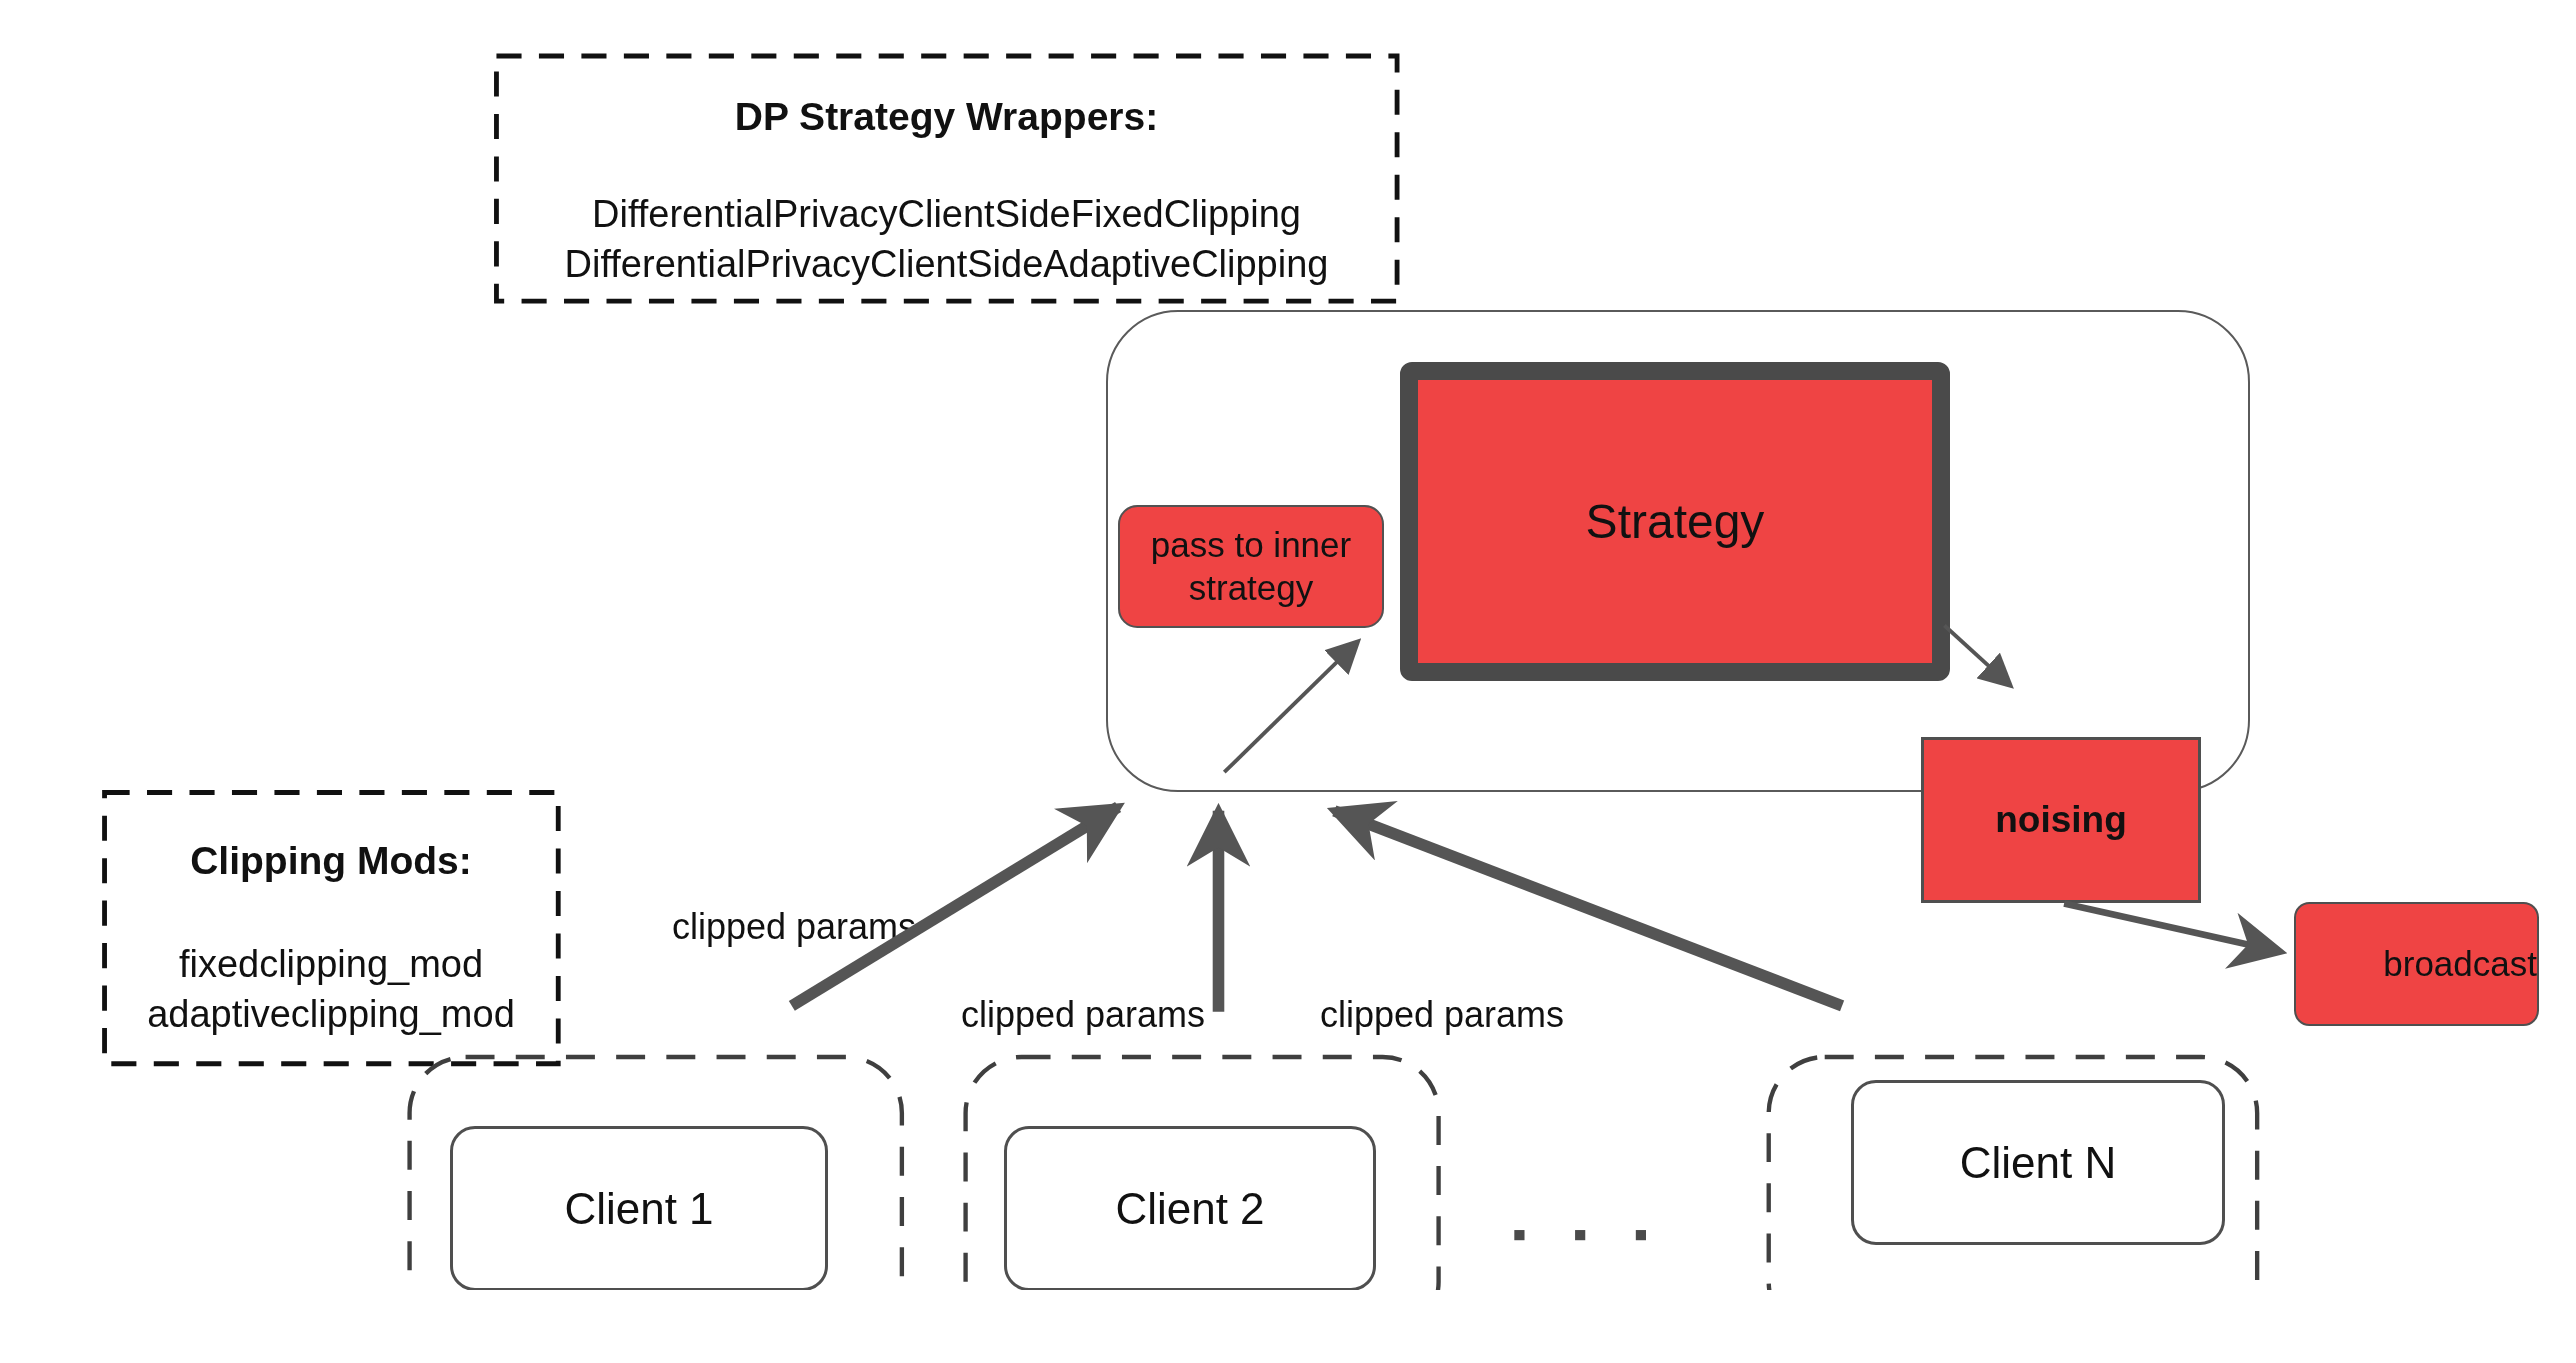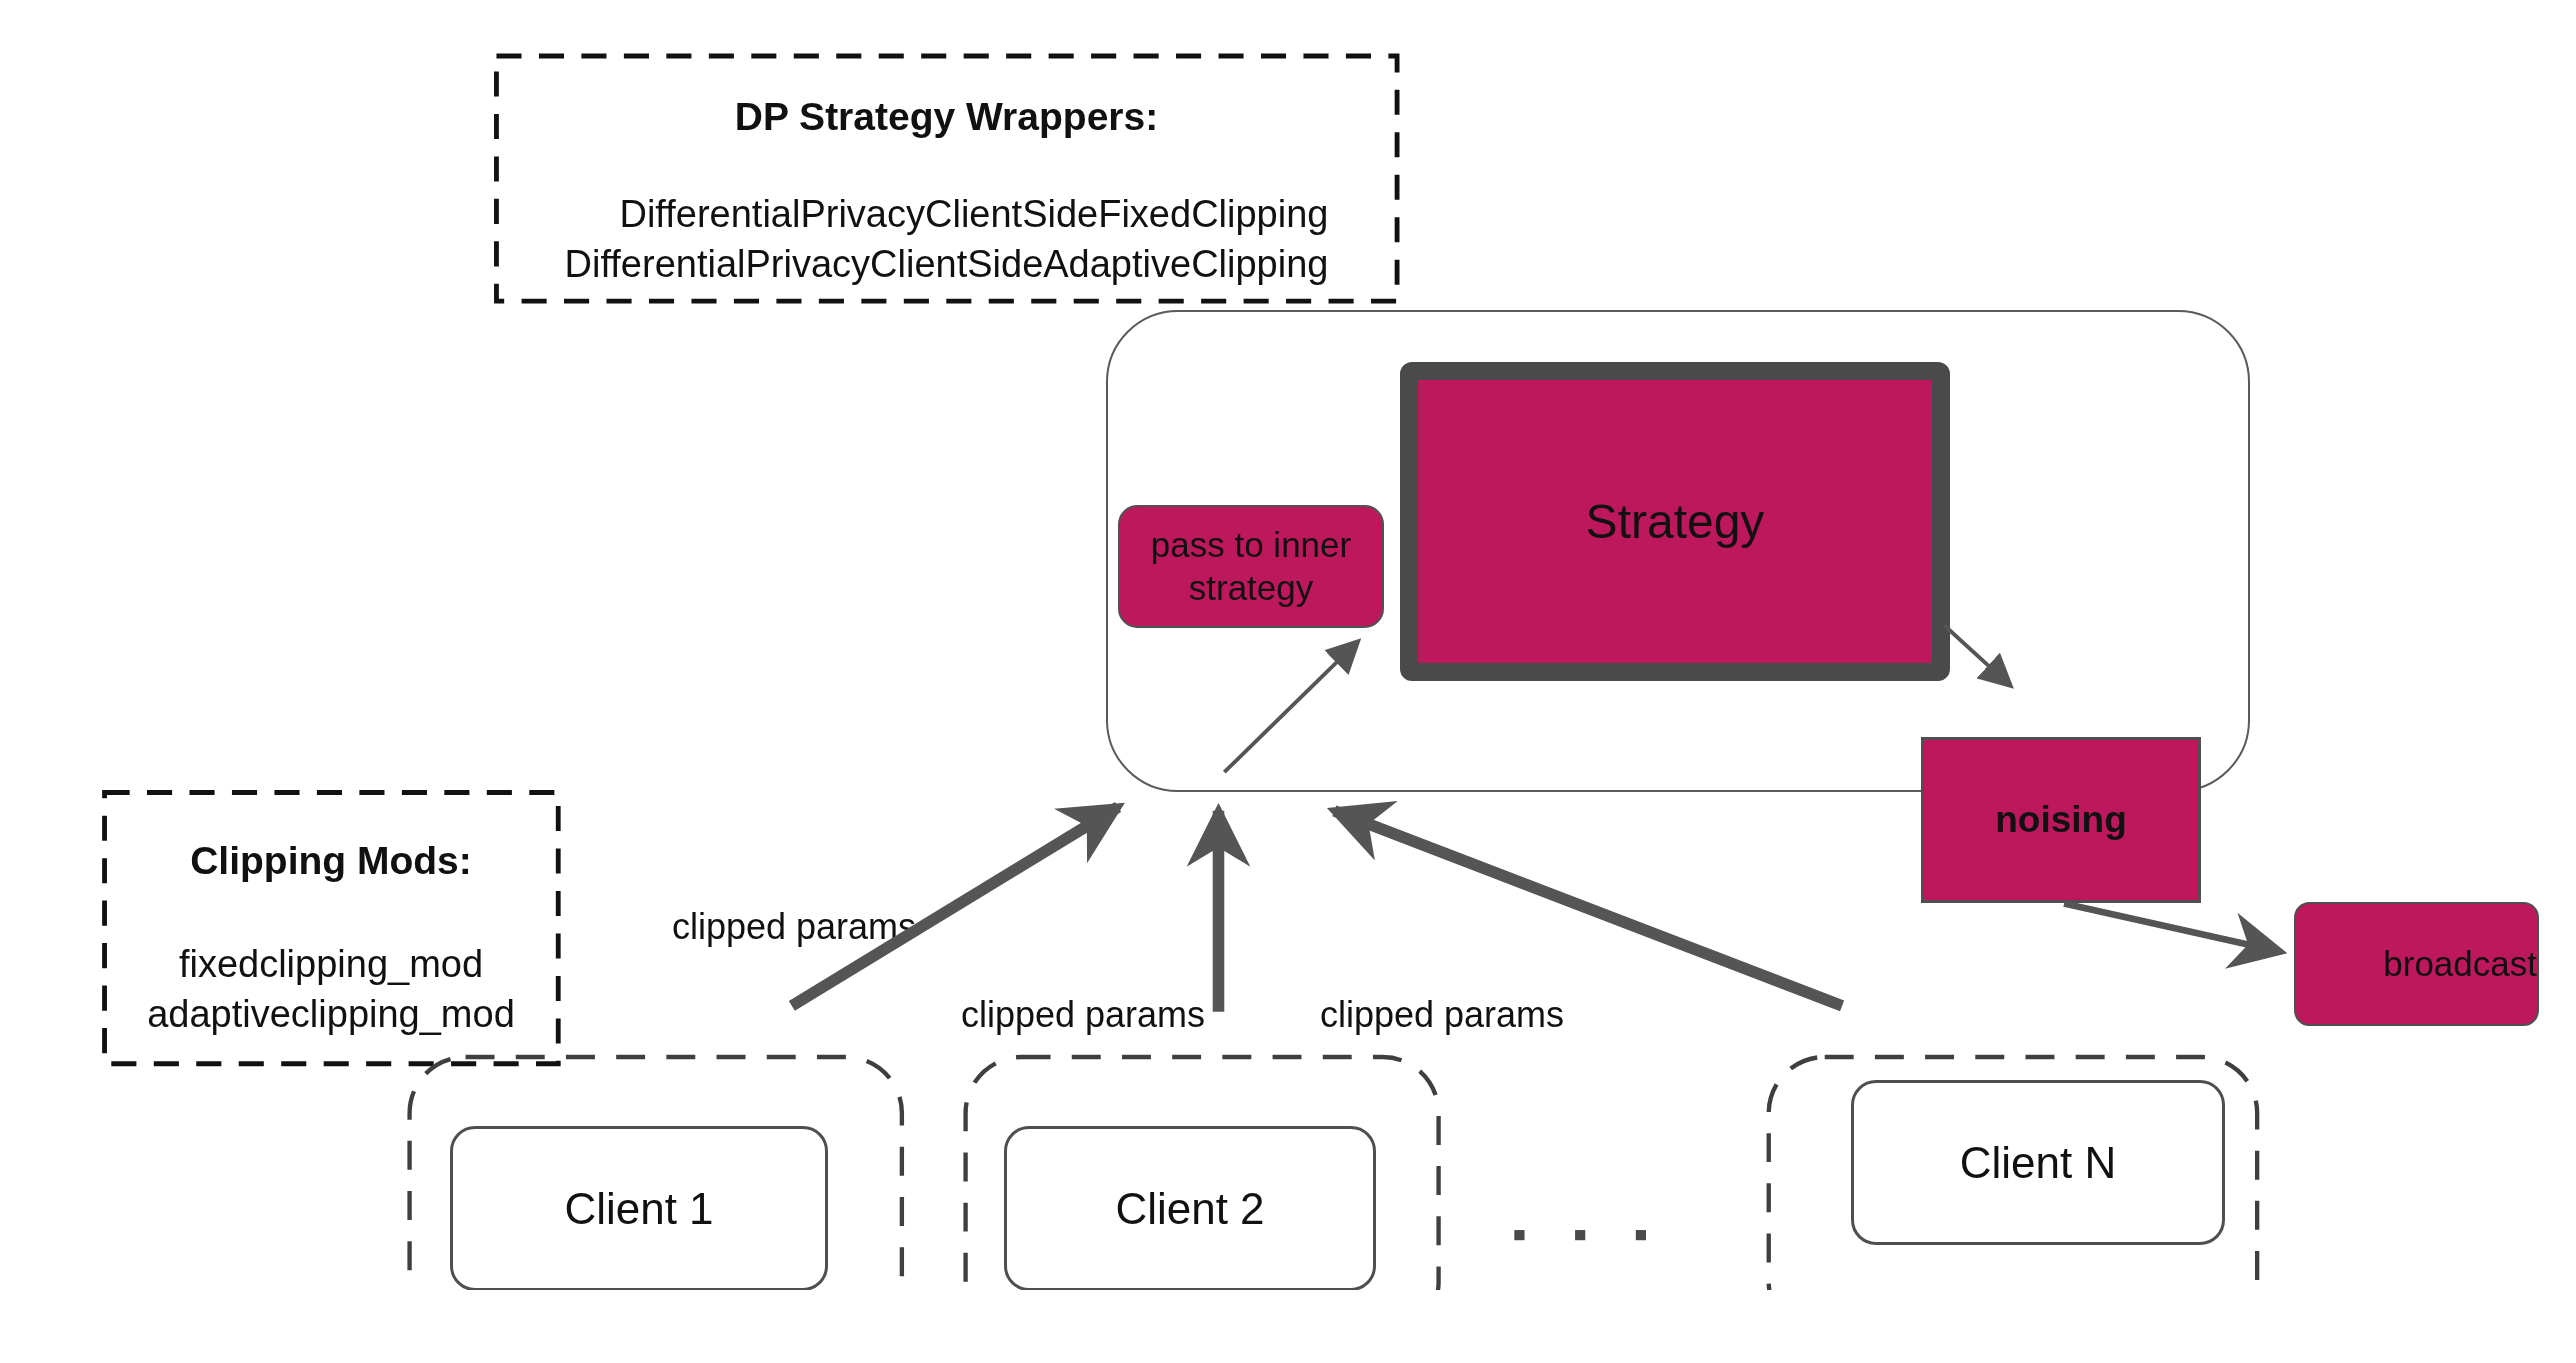--- a/index.html
+++ b/index.html
@@ -20,42 +20,42 @@
     flex-direction: column;
     align-items: center;
     text-align: center;
     z-index: 2;
   }
   .note-title { font-weight: bold; }
   .note-items { line-height: 1.32; }
 
   #wrappers-box { left: 496px; top: 56px; width: 901px; height: 245px; padding-top: 39px; box-sizing: border-box; }
   #wrappers-box .note-title { font-size: 39px; margin-bottom: 50px; }
-  #wrappers-box .note-items { font-size: 38px; text-align: right; }
+  #wrappers-box .note-items { font-size: 38px; }
 
   #mods-box { left: 104px; top: 793px; width: 454px; height: 271px; padding-top: 46px; box-sizing: border-box; }
   #mods-box .note-title { font-size: 39px; margin-bottom: 56px; }
   #mods-box .note-items { font-size: 38px; }
 
   
   #server-box {
     left: 1106px; top: 310px; width: 1144px; height: 482px;
     background: #ffffff;
     border: 2.9px solid #5a5a5a;
     border-radius: 72px;
     box-sizing: border-box;
     z-index: 1;
   }
 
   .fill-box {
     display: flex;
     align-items: center;
     justify-content: center;
     text-align: center;
-    background: #be185d;
+    background: #ef4444;
     box-sizing: border-box;
   }
 
   #pass-box {
     left: 1118px; top: 505px; width: 266px; height: 123px;
     border: 2.9px solid #525252;
     border-radius: 19.3px;
     font-size: 35px;
     line-height: 1.22;
     z-index: 2;

